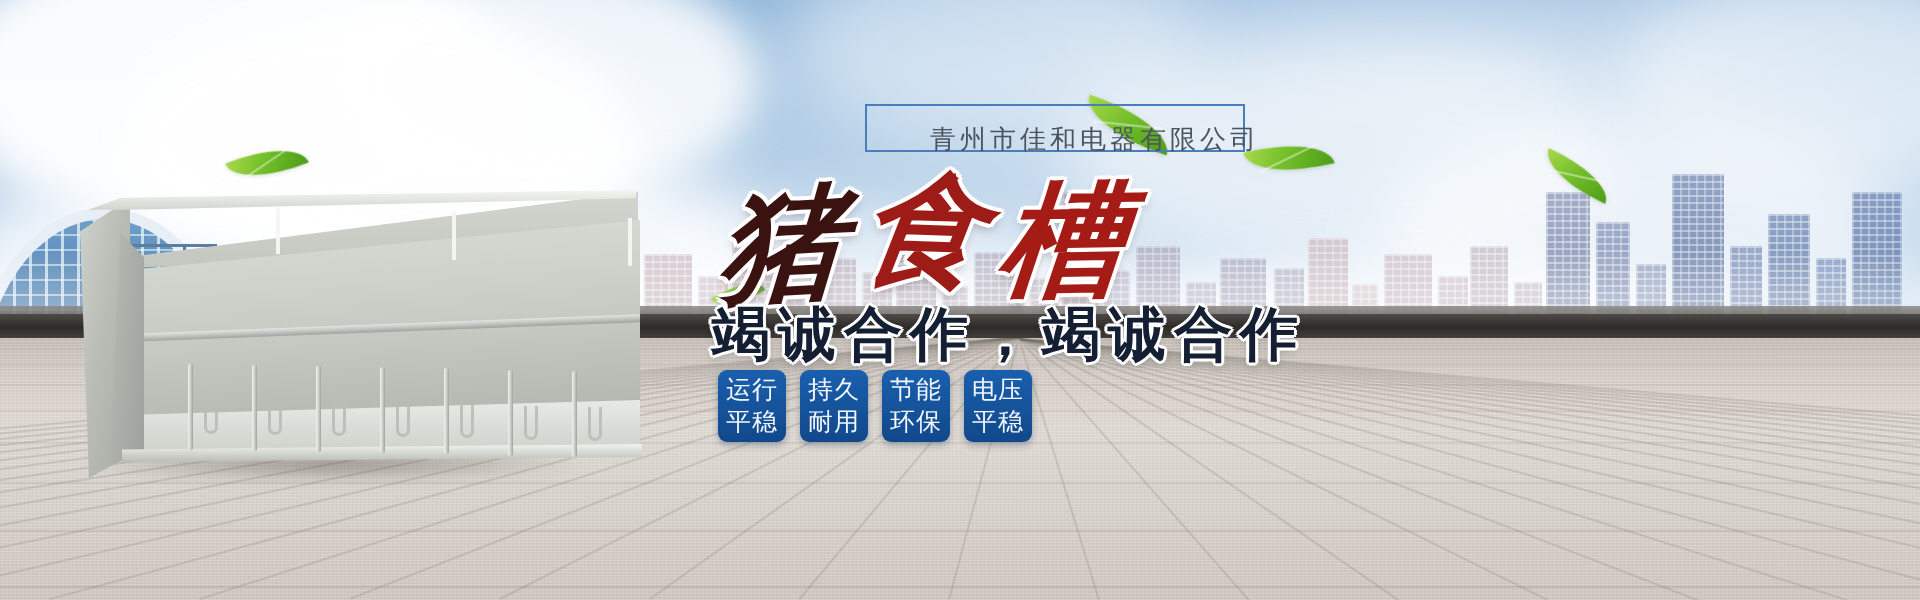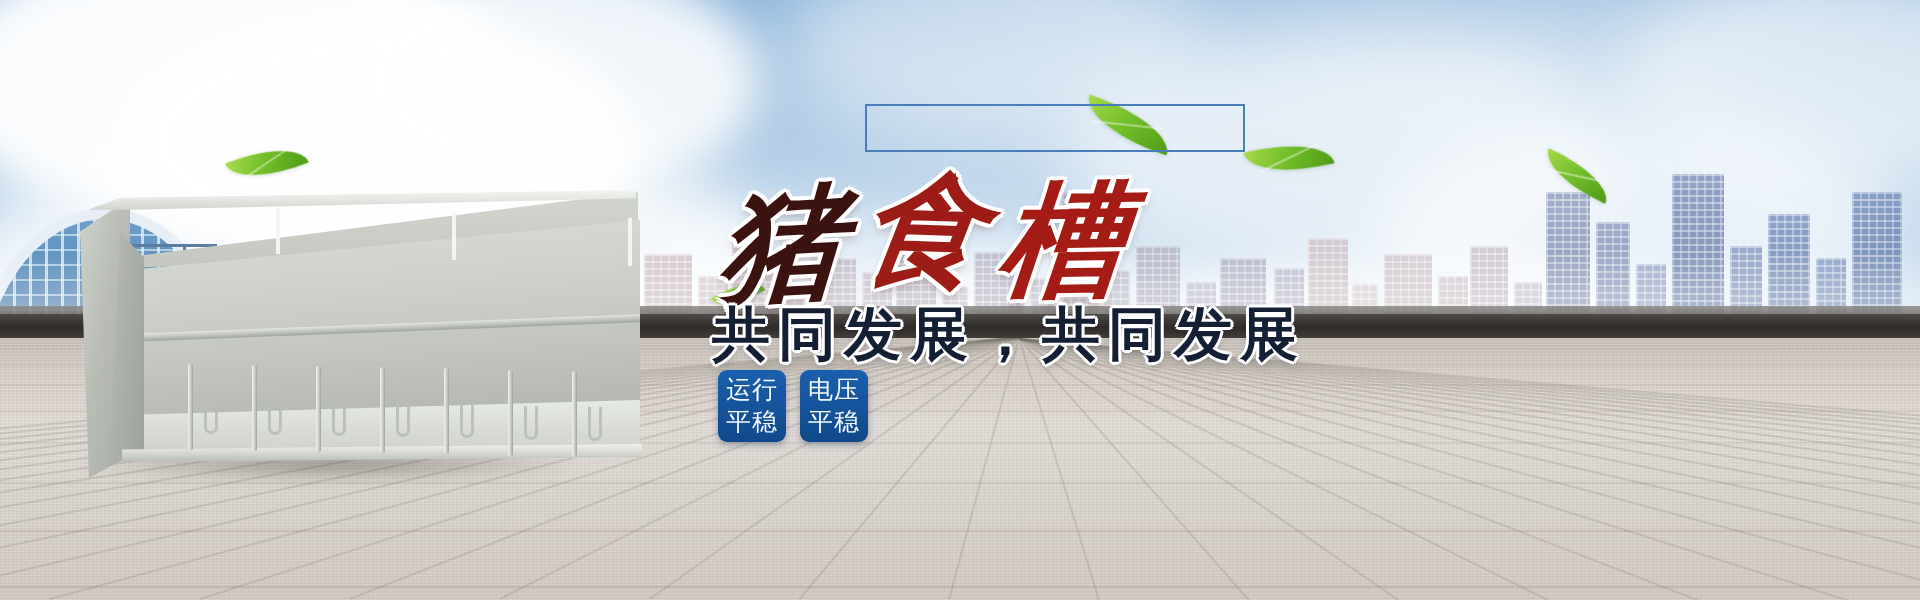--- a/index.html
+++ b/index.html
@@ -397,33 +397,42 @@
   <div class="leaf" style="left:228px; top:148px; width:78px; height:30px; transform:rotate(-22deg);"></div>
   <div class="leaf" style="left:1082px; top:108px; width:92px; height:34px; transform:rotate(18deg);"></div>
   <div class="leaf" style="left:1246px; top:142px; width:86px; height:32px; transform:rotate(-14deg);"></div>
   <div class="leaf" style="left:1540px; top:162px; width:74px; height:28px; transform:rotate(24deg);"></div>
   <div class="leaf" style="left:712px; top:284px; width:52px; height:20px; transform:rotate(-30deg); opacity:.85;"></div>
 
   <div class="text-col">
 
     <div class="brandline">
       <div class="brandbox"></div>
+      <div class="brandname">青州市佳和电器有限公司</div>
     </div>
 
     <div class="headline">
       <span>猪</span><span>食</span><span>槽</span>
     </div>
 
-    <div class="subline">共同发展，共同发展</div>
+    <div class="subline">竭诚合作，竭诚合作</div>
   </div>
 
   <div class="badges" id="badges">
       <div class="badge">
         <b>运行</b>
         <b>平稳</b>
       </div>
       <div class="badge">
+        <b>持久</b>
+        <b>耐用</b>
+      </div>
+      <div class="badge">
+        <b>节能</b>
+        <b>环保</b>
+      </div>
+      <div class="badge">
         <b>电压</b>
         <b>平稳</b>
       </div>
     </div>
 
 </div>
 
 </body></html>

